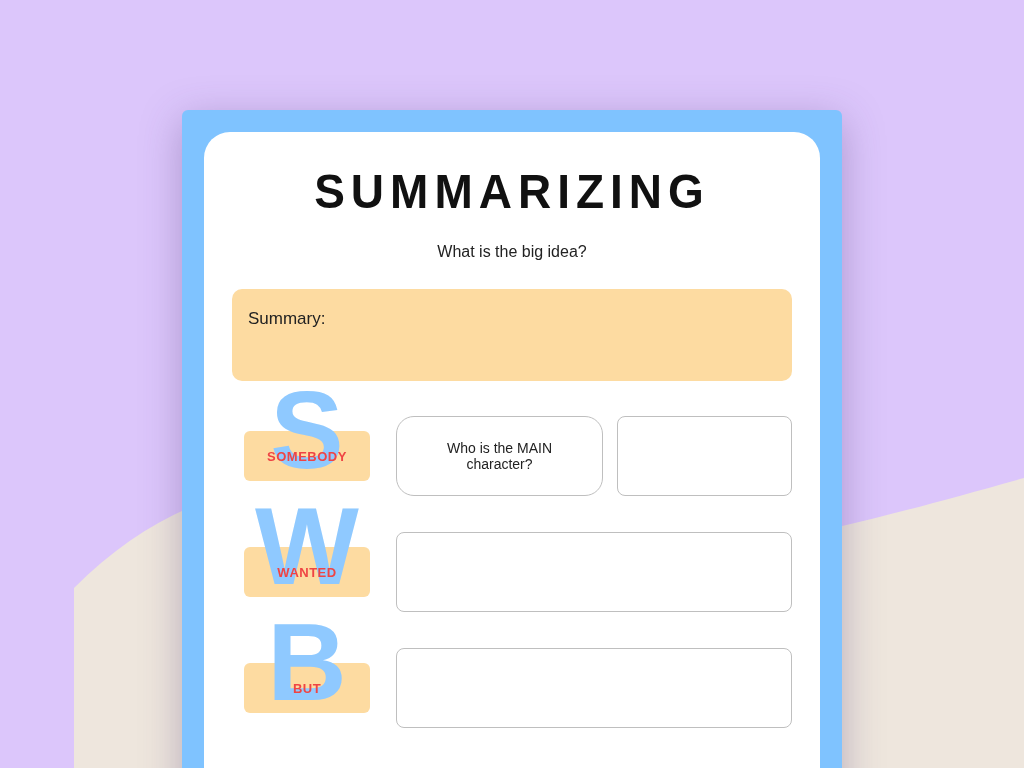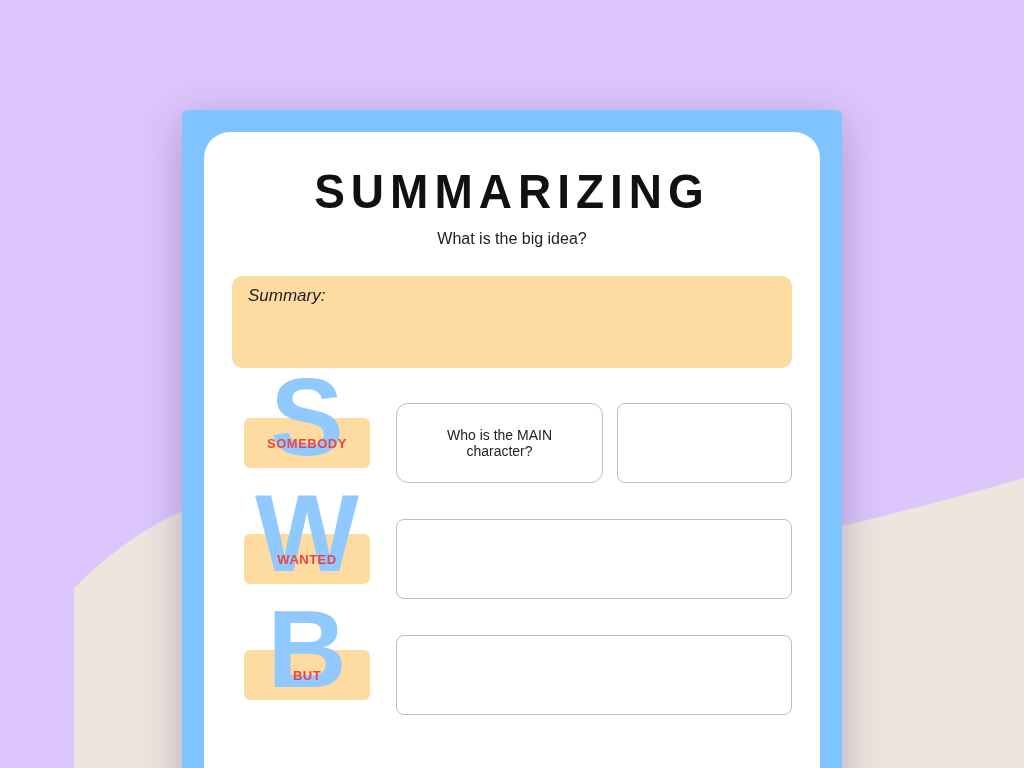--- a/index.html
+++ b/index.html
@@ -43,32 +43,31 @@
   font-size: 46px;
   letter-spacing: 6px;
   font-weight: 900;
   color: #111;
   font-family: 'Arial Black', Arial, sans-serif;
   transform: scaleY(1.05);
 }
 .subtitle {
   text-align: center;
   font-size: 16px;
-  margin-top: 12px;
+  margin-top: 25px;
   color: #222;
 }
 .summary-box {
   margin-top: 28px;
   background: #fddba1;
   border-radius: 10px;
   min-height: 92px;
-  padding: 10px 16px;
+  padding: 20px 16px;
   font-size: 17px;
   color: #222;
-  font-style: italic;
 }
 .rows {
   margin-top: 30px;
 }
 .row {
   display: flex;
   gap: 14px;
   align-items: center;
   margin-bottom: 26px;
 }
@@ -104,21 +103,21 @@
   position: relative;
   z-index: 3;
   font-size: 13px;
   font-weight: 900;
   letter-spacing: 0.5px;
   color: #ef4444;
 }
 .prompt-cell {
   flex: 1;
   border: 1px solid #bfbfbf;
-  border-radius: 12px;
+  border-radius: 18px;
   min-height: 80px;
   display: flex;
   align-items: center;
   justify-content: center;
   padding: 8px 16px;
   font-size: 14px;
   color: #222;
   text-align: center;
 }
 .answer-cell {

